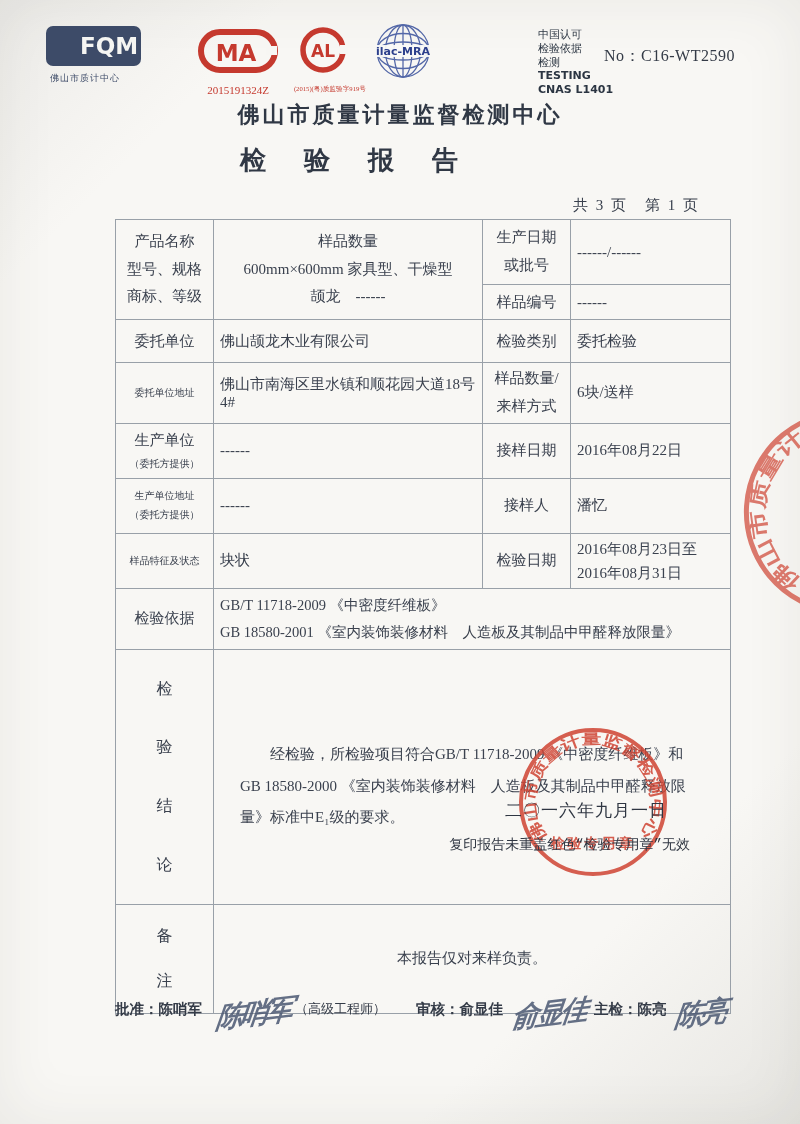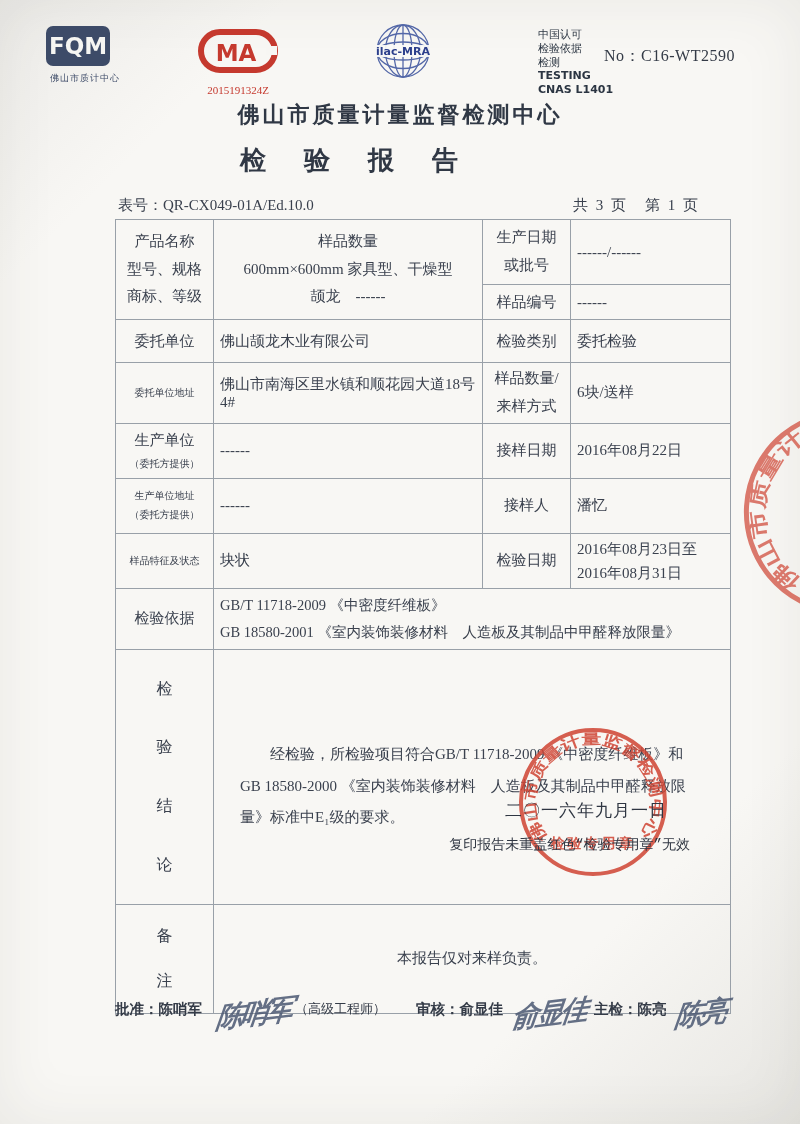--- a/index.html
+++ b/index.html
@@ -6,21 +6,21 @@
   .page{
     position:relative;width:800px;height:1124px;overflow:hidden;margin:0 auto;
     background:linear-gradient(135deg,#ecebe8 0%,#f8f7f4 15%,#f8f7f4 80%,#e7e6e2 100%);
     box-shadow:inset 0 0 60px rgba(60,60,55,.08);
     font-family:"Liberation Serif","DejaVu Serif",serif;
     color:#39404d;
   }
   .abs{position:absolute;}
   
   .fqm-box{width:64px;height:40px;background:#3d4b68;border-radius:7px;color:#f5f5f2;
-    font-family:"DejaVu Sans",sans-serif;font-weight:bold;font-size:23px;line-height:40px;text-align:center;letter-spacing:0;}
+    font-family:"DejaVu Sans",sans-serif;font-weight:bold;font-size:23px;line-height:40px;text-align:center;letter-spacing:0;padding-left:31px;}
   .fqm-cap{margin-top:6px;font-size:9px;color:#3d4b68;text-align:center;letter-spacing:1px;width:78px;}
   .logo-num{font-size:11px;color:#c5392e;text-align:center;margin-top:2px;font-family:"Liberation Serif",serif;}
   .logo-num.tiny{font-size:7px;transform:scale(.95);}
   .cnas-cap{font-size:11px;color:#2b3542;line-height:1.25;font-family:"DejaVu Sans",sans-serif;}
   .cnas-cap .b{font-weight:bold;}
   .report-no{font-size:16px;color:#343b47;letter-spacing:.5px;}
   
   .title{left:0;top:100px;width:800px;text-align:center;font-size:22px;letter-spacing:3px;color:#303845;font-weight:600;}
   .subtitle{left:0;top:143px;width:704px;text-align:center;font-size:26px;letter-spacing:6px;color:#303845;font-weight:600;}
   .meta-left{left:118px;top:196px;font-size:15px;}
@@ -66,20 +66,28 @@
 
   <div class="abs" style="left:196px;top:26px;">
     <svg width="84" height="52" viewBox="0 0 84 52">
       <rect x="5" y="6" width="74" height="38" rx="19" fill="none" stroke="#c5392e" stroke-width="6"></rect>
       <rect x="70" y="20" width="11" height="9" fill="#f7f6f3"></rect>
       <text x="40" y="35" text-anchor="middle" font-size="23" font-weight="bold" fill="#c5392e" font-family="DejaVu Sans, sans-serif">MA</text>
     </svg>
     <div class="logo-num">2015191324Z</div>
   </div>
 
+  <div class="abs" style="left:292px;top:26px;">
+    <svg width="62" height="52" viewBox="0 0 62 52">
+      <circle cx="31" cy="24" r="20" fill="none" stroke="#c5392e" stroke-width="5.5"></circle>
+      <rect x="48" y="19" width="8" height="9" fill="#f7f6f3"></rect>
+      <text x="31" y="31" text-anchor="middle" font-size="17" font-weight="bold" fill="#c5392e" font-family="DejaVu Sans, sans-serif">AL</text>
+    </svg>
+    <div class="logo-num tiny">(2015)(粤)质监验字919号</div>
+  </div>
 
   <div class="abs" style="left:374px;top:22px;">
     <svg width="58" height="58" viewBox="0 0 58 58">
       <g fill="none" stroke="#5468a8" stroke-width="1.3">
         <circle cx="29" cy="29" r="26"></circle>
         <ellipse cx="29" cy="29" rx="9" ry="26"></ellipse>
         <ellipse cx="29" cy="29" rx="17.5" ry="26"></ellipse>
         <line x1="29" y1="3" x2="29" y2="55"></line>
         <ellipse cx="29" cy="29" rx="26" ry="9"></ellipse>
         <ellipse cx="29" cy="29" rx="26" ry="17.5"></ellipse>
@@ -99,23 +107,20 @@
     <div class="b">CNAS L1401</div>
   </div>
 
   <div class="abs report-no" style="left:604px;top:46px;">
     <span>No：</span><span>C16-WT2590</span>
   </div>
 
   <div class="abs title">佛山市质量计量监督检测中心</div>
   <div class="abs subtitle">检　验　报　告</div>
 
-  <div class="abs meta-left">
-    <span>表号：</span><span>QR-CX049-01A/Ed.10.0</span>
-  </div>
   <div class="abs meta-right">共 3 页　第 1 页</div>
 
   <table class="rpt">
     <colgroup>
         <col style="width:98px">
         <col style="width:269px">
         <col style="width:88px">
         <col style="width:160px">
       </colgroup>
     <tbody>

